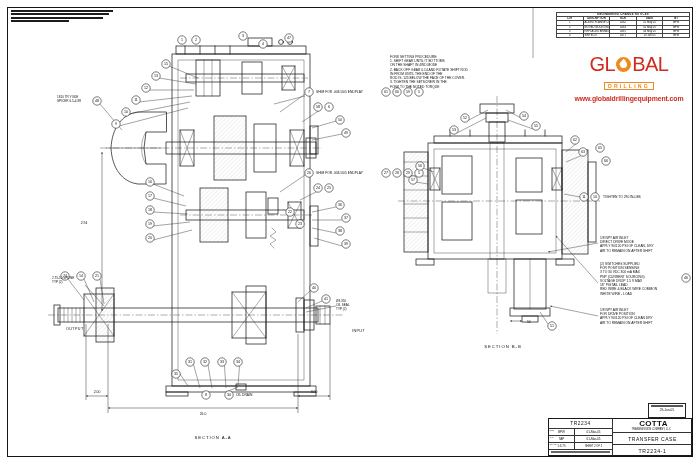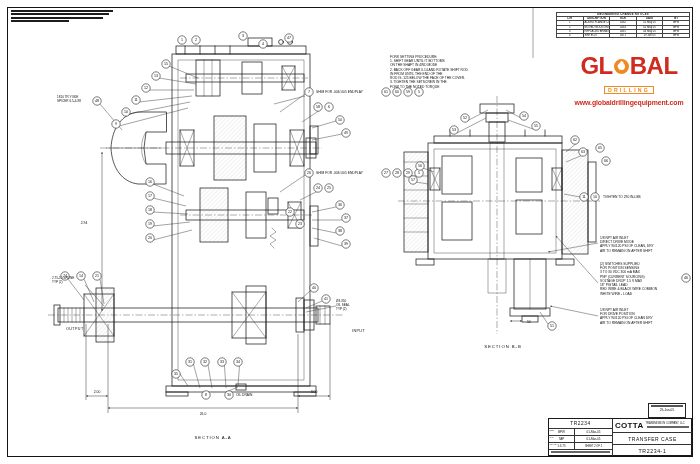--- a/index.html
+++ b/index.html
@@ -33,22 +33,22 @@
   #ecnwrap{position:absolute;left:556px;top:12px;width:134px;}
   #ecn{border-collapse:collapse;width:134px;table-layout:fixed;}
   #ecn td{border:.4px solid #444;font-size:2.7px;line-height:1.2;padding:0 1px;
           white-space:nowrap;overflow:hidden;}
   #ecn td.c{text-align:center;}
   .ecn-title{font-size:3.2px;text-align:center;font-weight:bold;letter-spacing:.3px;}
   .ecn-head{font-size:2.7px;text-align:center;font-weight:bold;}
 
   
   #logo{position:absolute;left:566px;top:54px;width:126px;text-align:center;}
-  .brandrow{display:flex;align-items:center;justify-content:center;font-weight:700;
-            font-size:24px;letter-spacing:-.5px;line-height:1;}
+  .brandrow{display:flex;align-items:center;justify-content:center;font-weight:400;
+            font-size:20px;letter-spacing:-.5px;line-height:1;}
   .ring{position:relative;display:inline-block;width:15px;height:15px;border-radius:50%;
         box-sizing:border-box;margin:0 1px;}
   .ring .gap{position:absolute;width:3px;height:7px;background:#fff;left:1px;top:-2px;transform:rotate(38deg);}
   .drillbox{display:inline-block;border-width:.8px;border-style:solid;font-size:5.2px;
             letter-spacing:2.2px;padding:.5px 3px 0 3px;margin-top:1.5px;font-weight:bold;}
   .weburl{font-size:6.9px;font-weight:bold;margin-top:3px;letter-spacing:-.1px;}
 
   
   #revbox{position:absolute;left:648px;top:403px;width:38px;height:15px;border:.8px solid #222;
           text-align:center;box-sizing:border-box;}
@@ -671,21 +671,21 @@
       <span class="tl">SCALE</span>
       <div class="cen" style="font-size:3px;">1:3.75</div>
     </div>
     <div class="tcell" style="left:26px;top:24px;width:38px;height:7px;">
       <div class="cen" style="font-size:2.6px;">SHEET 2 OF 2</div>
     </div>
     <div class="tcell" style="left:0;top:31px;width:64px;height:6px;border-bottom:none;">
       <div class="smudge"></div>
     </div>
     <div class="tcell" style="left:64px;top:0;width:79px;height:14px;border-right:none;">
-      <div style="display:flex;align-items:center;height:100%;padding-left:2px;">
+      <div style="display:flex;align-items:center;height:100%;padding-left:2px;flex-direction:column;">
         <span style="font-weight:800;font-size:8px;letter-spacing:.3px;">COTTA</span>
         <span style="margin-left:2px;width:46px;">
           <span style="display:block;font-size:2.6px;line-height:1.2;">TRANSMISSION COMPANY, LLC</span>
           <span class="smudge" style="display:block;"></span>
         </span>
       </div>
     </div>
     <div class="tcell" style="left:64px;top:14px;width:79px;height:12px;border-right:none;">
       <div class="cen" style="font-size:5px;letter-spacing:.5px;">TRANSFER CASE</div>
     </div>

